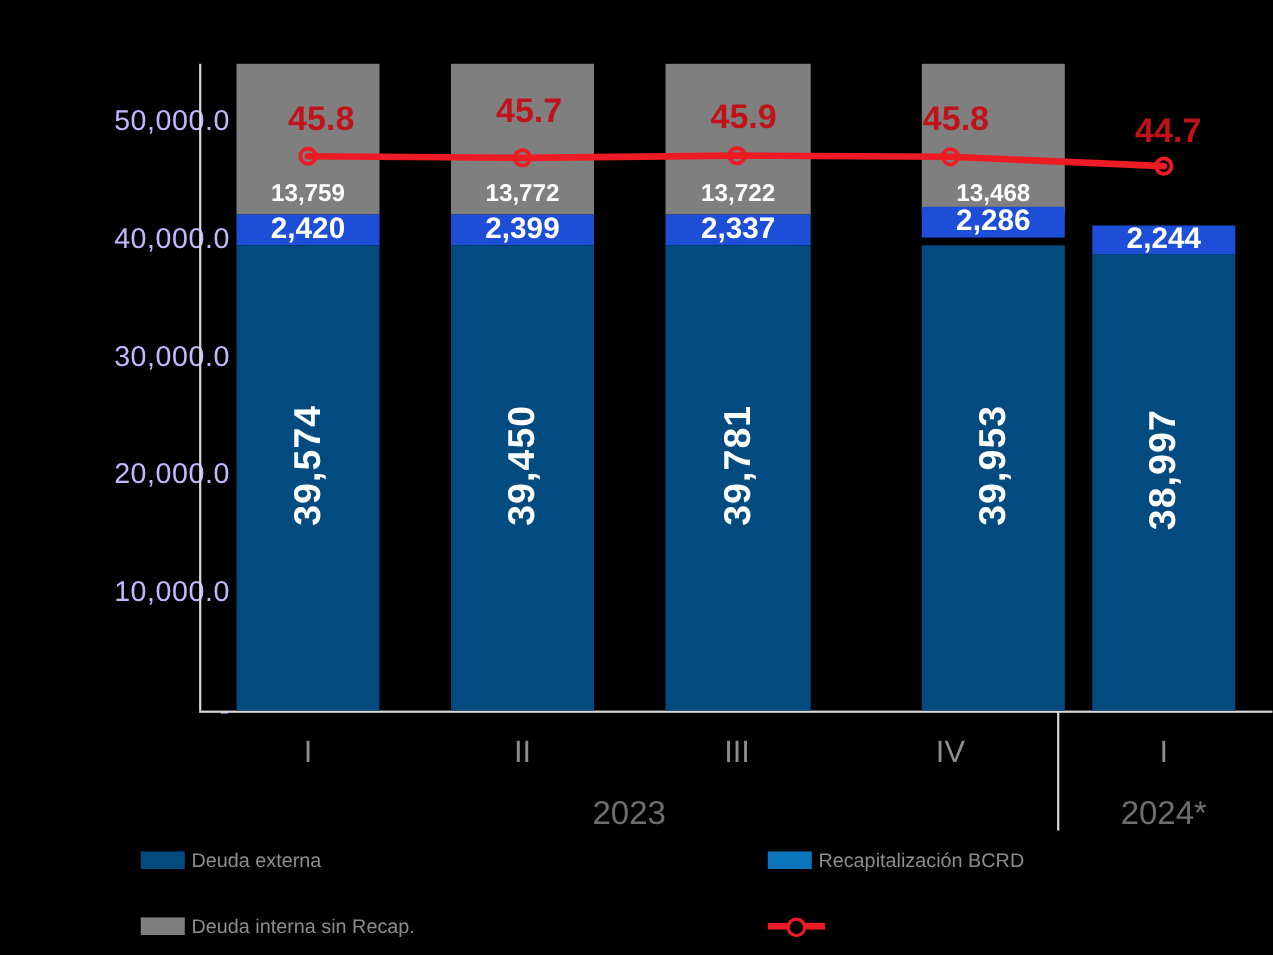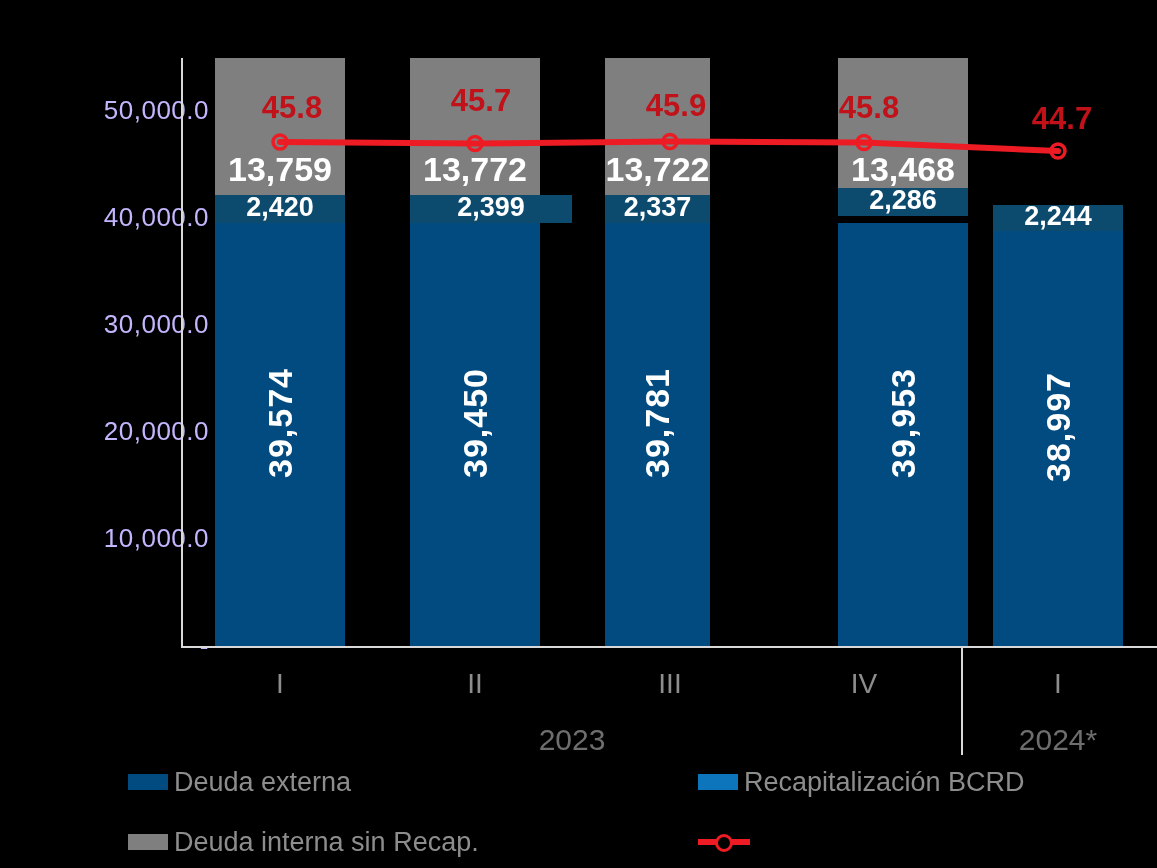--- a/index.html
+++ b/index.html
@@ -19,35 +19,35 @@
     position:absolute;left:0;width:165px;text-align:right;
     font-size:26px;color:#c4b5fd;letter-spacing:.5px;
     transform:translateY(-50%);white-space:nowrap;margin-left:44px;
   }
   .y-tick.zero{font-size:26px;}
 
   
   .bar{position:absolute;bottom:222px;}
   .seg{position:absolute;left:0;width:100%;}
   .seg-ext{background:#014B80;}
-  .seg-recap{background:#0c4a6e;}
+  .seg-recap{background:#1d4ed8;}
   .seg-int{background:#7F7F7F;}
 
   .seg-label{
     position:absolute;left:0;width:100%;text-align:center;
     color:#ffffff;font-weight:bold;white-space:nowrap;
   }
   .lbl-ext{
     font-size:34px;
     writing-mode:vertical-rl;transform:rotate(180deg);
     display:flex;align-items:center;justify-content:center;
     letter-spacing:1px;
   }
   .lbl-recap{font-size:27px;}
-  .lbl-int{font-size:34px;}
+  .lbl-int{font-size:22px;}
 
   
   .line-svg{position:absolute;left:0;top:0;width:1157px;height:868px;pointer-events:none;}
   .pct-label{
     position:absolute;color:#C1121A;font-weight:bold;font-size:31px;
     text-align:center;white-space:nowrap;transform:translateX(-50%);
   }
 
   
   .x-quarter{
@@ -64,21 +64,21 @@
   .legend-row{display:flex;align-items:center;height:60px;}
   .legend-item{display:flex;align-items:center;width:570px;}
   .legend-item.narrow{width:430px;}
   .legend-swatch{width:40px;height:16px;margin-right:6px;flex:none;}
   .legend-marker{position:relative;width:52px;height:22px;margin-right:6px;flex:none;}
   .legend-marker .ln{position:absolute;left:0;top:8px;width:52px;height:6px;background:#ED1C24;}
   .legend-marker .dot{
     position:absolute;left:17px;top:3px;width:12px;height:12px;border-radius:50%;
     border:3px solid #ED1C24;background:#000;
   }
-  .legend-text{font-size:27px;color:#8d8d8d;white-space:nowrap;}
+  .legend-text{font-size:18px;color:#8d8d8d;white-space:nowrap;}
 </style>
 </head>
 <body>
 
 <div id="chart-root">
 
   <div class="y-tick" style="top:110px;">50,000.0</div>
   <div class="y-tick" style="top:217px;">40,000.0</div>
   <div class="y-tick" style="top:324px;">30,000.0</div>
   <div class="y-tick" style="top:431px;">20,000.0</div>
@@ -98,29 +98,29 @@
     </div>
     <div class="seg seg-ext" style="top:165px;height:423px;">
       <div class="seg-label lbl-ext" style="top:100px;height:200px;">39,574</div>
     </div>
   </div>
 
   <div class="bar" style="left:410px;width:130px;height:588px;">
     <div class="seg seg-int" style="top:0px;height:137px;">
       <div class="seg-label lbl-int" style="bottom:6px;">13,772</div>
     </div>
-    <div class="seg seg-recap" style="top:137px;height:28px;padding-left:32px;">
+    <div class="seg seg-recap" style="top:137px;height:28px;">
       <div class="seg-label lbl-recap" style="top:-3px;">2,399</div>
     </div>
     <div class="seg seg-ext" style="top:165px;height:423px;">
       <div class="seg-label lbl-ext" style="top:100px;height:200px;">39,450</div>
     </div>
   </div>
 
-  <div class="bar" style="left:605px;width:105px;height:588px;margin-top:28px;">
+  <div class="bar" style="left:605px;width:132px;height:588px;margin-top:28px;">
     <div class="seg seg-int" style="top:0px;height:137px;">
       <div class="seg-label lbl-int" style="bottom:6px;">13,722</div>
     </div>
     <div class="seg seg-recap" style="top:137px;height:28px;">
       <div class="seg-label lbl-recap" style="top:-3px;">2,337</div>
     </div>
     <div class="seg seg-ext" style="top:165px;height:423px;">
       <div class="seg-label lbl-ext" style="top:100px;height:200px;">39,781</div>
     </div>
   </div>

